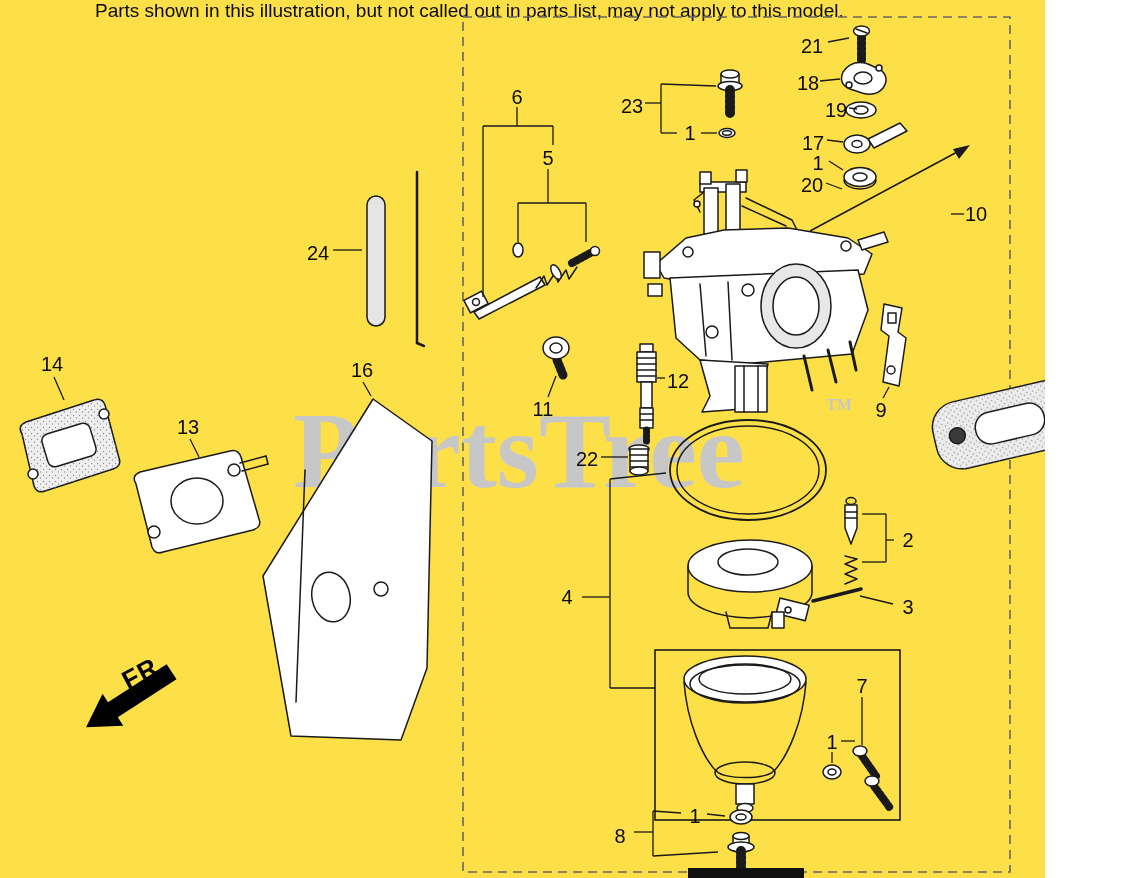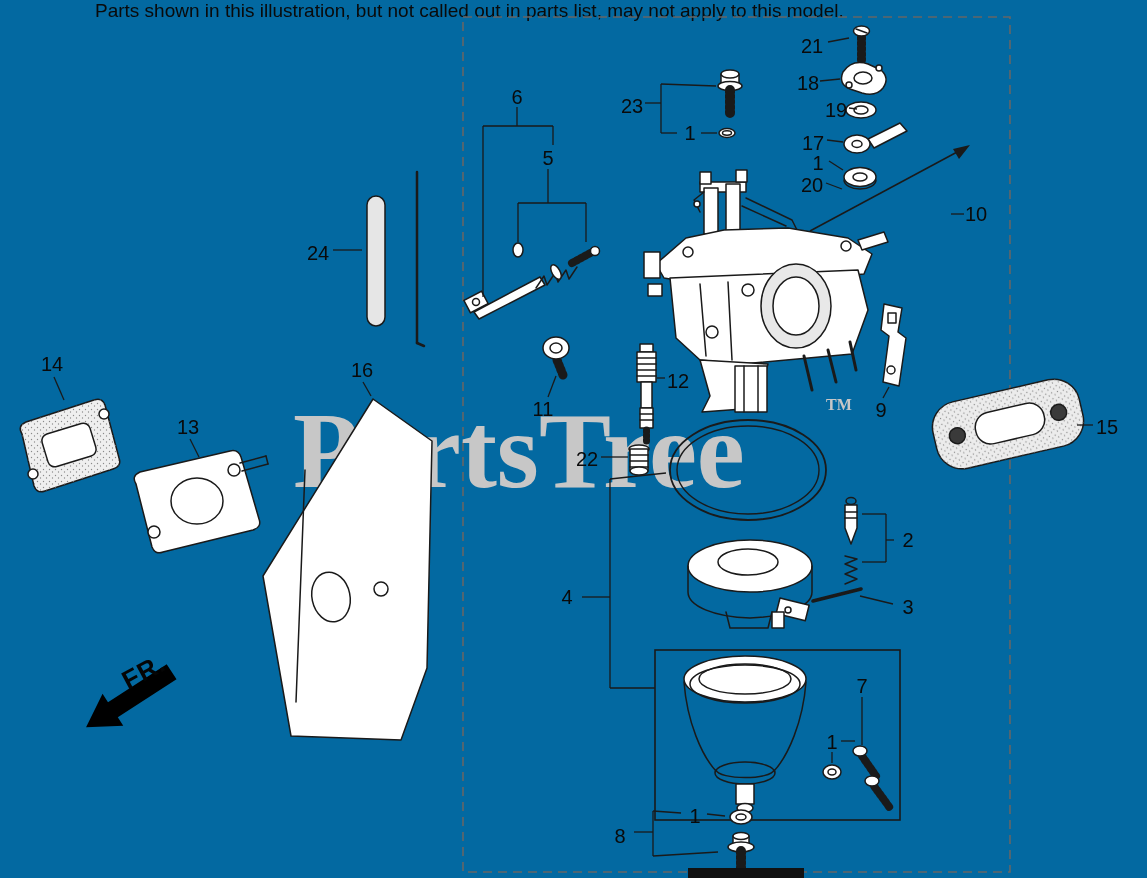--- a/index.html
+++ b/index.html
@@ -1,16 +1,16 @@
 <!DOCTYPE html>
 <html><head>
 <meta charset="utf-8">
 <style>
   html,body{margin:0;padding:0;background:#fff;}
-  .page{position:relative;width:1147px;height:878px;background:#0369a1;overflow:hidden;
+  .page{position:relative;width:1045px;height:878px;background:#fde047;overflow:hidden;
         font-family:"Liberation Sans",sans-serif;}
   svg{display:block;}
   .note{font:19px "Liberation Sans",sans-serif;fill:#0a0a0a;}
   .callout{font:20px "Liberation Sans",sans-serif;fill:#0a0a0a;text-anchor:middle;}
   .leader{fill:none;stroke:#1a1a1a;stroke-width:1.3;}
   .watermark{font-family:"Liberation Serif",serif;font-weight:bold;fill:#c7c7c7;}
   .wm-tm{font:bold 16px "Liberation Serif",serif;fill:#c7c7c7;}
   .fr-text{font:900 26px "Liberation Sans",sans-serif;fill:#050505;letter-spacing:1px;}
   .part{stroke:#1a1a1a;stroke-width:1.5;fill:#fff;stroke-linejoin:round;stroke-linecap:round;}
   .ln{stroke:#1a1a1a;fill:none;stroke-linecap:round;}

